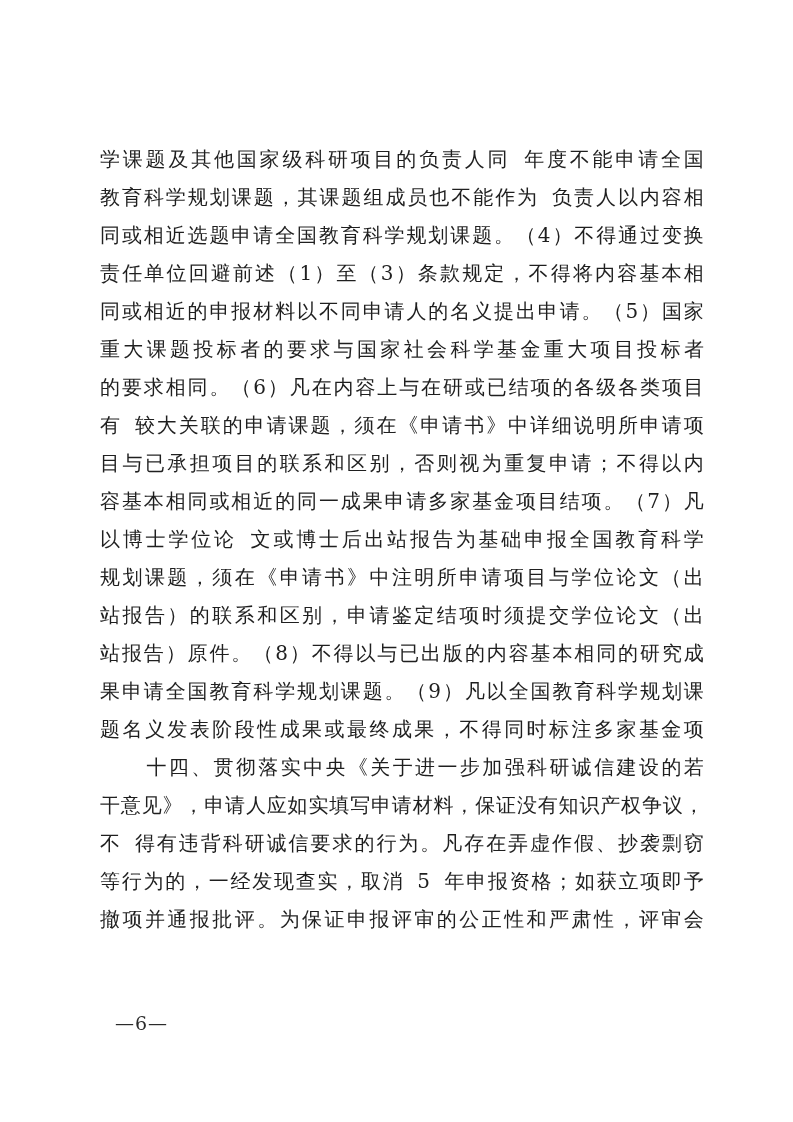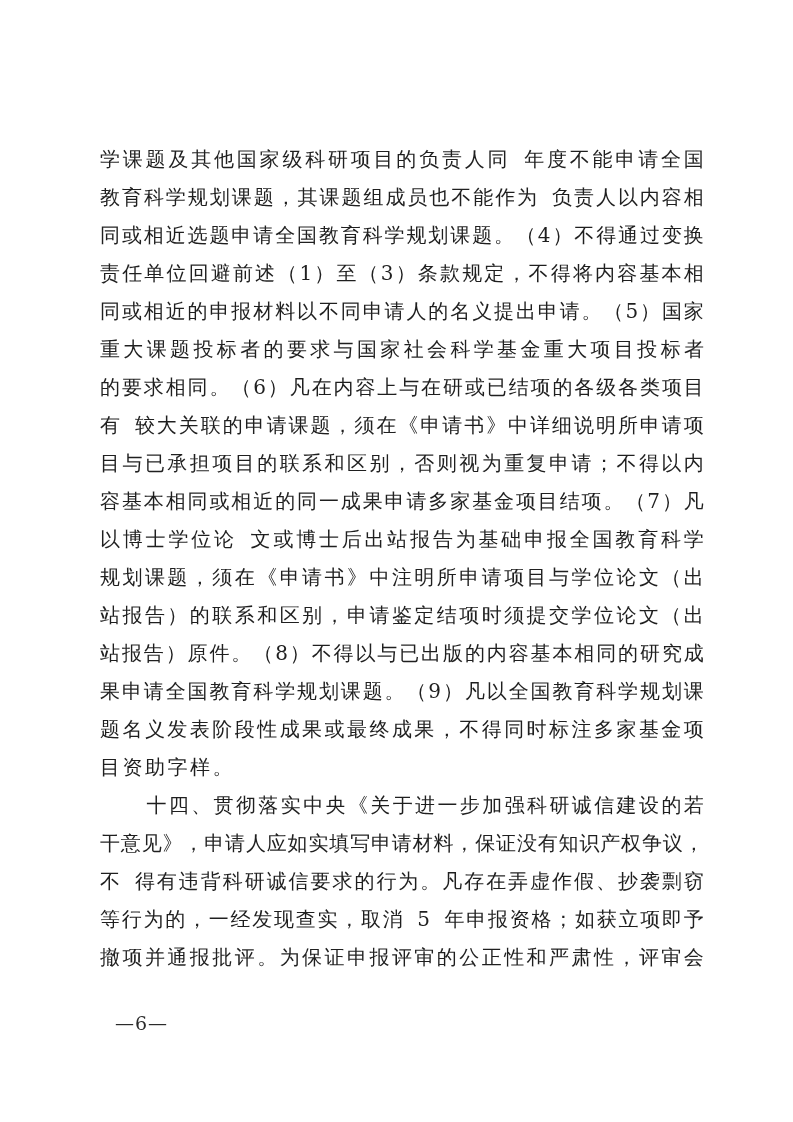--- a/index.html
+++ b/index.html
@@ -68,21 +68,20 @@
         <div class="line justify"><span>的</span><span>要</span><span>求</span><span>相</span><span>同</span><span>。</span><span>（</span><span>6</span><span>）</span><span>凡</span><span>在</span><span>内</span><span>容</span><span>上</span><span>与</span><span>在</span><span>研</span><span>或</span><span>已</span><span>结</span><span>项</span><span>的</span><span>各</span><span>级</span><span>各</span><span>类</span><span>项</span><span>目</span></div>
         <div class="line justify"><span>有</span><span class="sp"></span><span>较</span><span>大</span><span>关</span><span>联</span><span>的</span><span>申</span><span>请</span><span>课</span><span>题</span><span>，</span><span>须</span><span>在</span><span>《</span><span>申</span><span>请</span><span>书</span><span>》</span><span>中</span><span>详</span><span>细</span><span>说</span><span>明</span><span>所</span><span>申</span><span>请</span><span>项</span></div>
         <div class="line justify"><span>目</span><span>与</span><span>已</span><span>承</span><span>担</span><span>项</span><span>目</span><span>的</span><span>联</span><span>系</span><span>和</span><span>区</span><span>别</span><span>，</span><span>否</span><span>则</span><span>视</span><span>为</span><span>重</span><span>复</span><span>申</span><span>请</span><span>；</span><span>不</span><span>得</span><span>以</span><span>内</span></div>
         <div class="line justify"><span>容</span><span>基</span><span>本</span><span>相</span><span>同</span><span>或</span><span>相</span><span>近</span><span>的</span><span>同</span><span>一</span><span>成</span><span>果</span><span>申</span><span>请</span><span>多</span><span>家</span><span>基</span><span>金</span><span>项</span><span>目</span><span>结</span><span>项</span><span>。</span><span>（</span><span>7</span><span>）</span><span>凡</span></div>
         <div class="line justify"><span>以</span><span>博</span><span>士</span><span>学</span><span>位</span><span>论</span><span class="sp"></span><span>文</span><span>或</span><span>博</span><span>士</span><span>后</span><span>出</span><span>站</span><span>报</span><span>告</span><span>为</span><span>基</span><span>础</span><span>申</span><span>报</span><span>全</span><span>国</span><span>教</span><span>育</span><span>科</span><span>学</span></div>
         <div class="line justify"><span>规</span><span>划</span><span>课</span><span>题</span><span>，</span><span>须</span><span>在</span><span>《</span><span>申</span><span>请</span><span>书</span><span>》</span><span>中</span><span>注</span><span>明</span><span>所</span><span>申</span><span>请</span><span>项</span><span>目</span><span>与</span><span>学</span><span>位</span><span>论</span><span>文</span><span>（</span><span>出</span></div>
         <div class="line justify"><span>站</span><span>报</span><span>告</span><span>）</span><span>的</span><span>联</span><span>系</span><span>和</span><span>区</span><span>别</span><span>，</span><span>申</span><span>请</span><span>鉴</span><span>定</span><span>结</span><span>项</span><span>时</span><span>须</span><span>提</span><span>交</span><span>学</span><span>位</span><span>论</span><span>文</span><span>（</span><span>出</span></div>
         <div class="line justify"><span>站</span><span>报</span><span>告</span><span>）</span><span>原</span><span>件</span><span>。</span><span>（</span><span>8</span><span>）</span><span>不</span><span>得</span><span>以</span><span>与</span><span>已</span><span>出</span><span>版</span><span>的</span><span>内</span><span>容</span><span>基</span><span>本</span><span>相</span><span>同</span><span>的</span><span>研</span><span>究</span><span>成</span></div>
         <div class="line justify"><span>果</span><span>申</span><span>请</span><span>全</span><span>国</span><span>教</span><span>育</span><span>科</span><span>学</span><span>规</span><span>划</span><span>课</span><span>题</span><span>。</span><span>（</span><span>9</span><span>）</span><span>凡</span><span>以</span><span>全</span><span>国</span><span>教</span><span>育</span><span>科</span><span>学</span><span>规</span><span>划</span><span>课</span></div>
         <div class="line justify"><span>题</span><span>名</span><span>义</span><span>发</span><span>表</span><span>阶</span><span>段</span><span>性</span><span>成</span><span>果</span><span>或</span><span>最</span><span>终</span><span>成</span><span>果</span><span>，</span><span>不</span><span>得</span><span>同</span><span>时</span><span>标</span><span>注</span><span>多</span><span>家</span><span>基</span><span>金</span><span>项</span></div>
-        <div class="line left">目资助字样。</div>
       </div>
       <div class="para">
         <div class="line justify"><span class="indent"></span><span>十</span><span>四</span><span>、</span><span>贯</span><span>彻</span><span>落</span><span>实</span><span>中</span><span>央</span><span>《</span><span>关</span><span>于</span><span>进</span><span>一</span><span>步</span><span>加</span><span>强</span><span>科</span><span>研</span><span>诚</span><span>信</span><span>建</span><span>设</span><span>的</span><span>若</span></div>
         <div class="line justify"><span>干</span><span>意</span><span>见</span><span>》</span><span>，</span><span>申</span><span>请</span><span>人</span><span>应</span><span>如</span><span>实</span><span>填</span><span>写</span><span>申</span><span>请</span><span>材</span><span>料</span><span>，</span><span>保</span><span>证</span><span>没</span><span>有</span><span>知</span><span>识</span><span>产</span><span>权</span><span>争</span><span>议</span><span>，</span></div>
         <div class="line justify"><span>不</span><span class="sp"></span><span>得</span><span>有</span><span>违</span><span>背</span><span>科</span><span>研</span><span>诚</span><span>信</span><span>要</span><span>求</span><span>的</span><span>行</span><span>为</span><span>。</span><span>凡</span><span>存</span><span>在</span><span>弄</span><span>虚</span><span>作</span><span>假</span><span>、</span><span>抄</span><span>袭</span><span>剽</span><span>窃</span></div>
         <div class="line justify"><span>等</span><span>行</span><span>为</span><span>的</span><span>，</span><span>一</span><span>经</span><span>发</span><span>现</span><span>查</span><span>实</span><span>，</span><span>取</span><span>消</span><span class="sp"></span><span>5</span><span class="sp"></span><span>年</span><span>申</span><span>报</span><span>资</span><span>格</span><span>；</span><span>如</span><span>获</span><span>立</span><span>项</span><span>即</span><span>予</span></div>
         <div class="line justify"><span>撤</span><span>项</span><span>并</span><span>通</span><span>报</span><span>批</span><span>评</span><span>。</span><span>为</span><span>保</span><span>证</span><span>申</span><span>报</span><span>评</span><span>审</span><span>的</span><span>公</span><span>正</span><span>性</span><span>和</span><span>严</span><span>肃</span><span>性</span><span>，</span><span>评</span><span>审</span><span>会</span></div>
       </div>
     </main>
   <div class="footer">

